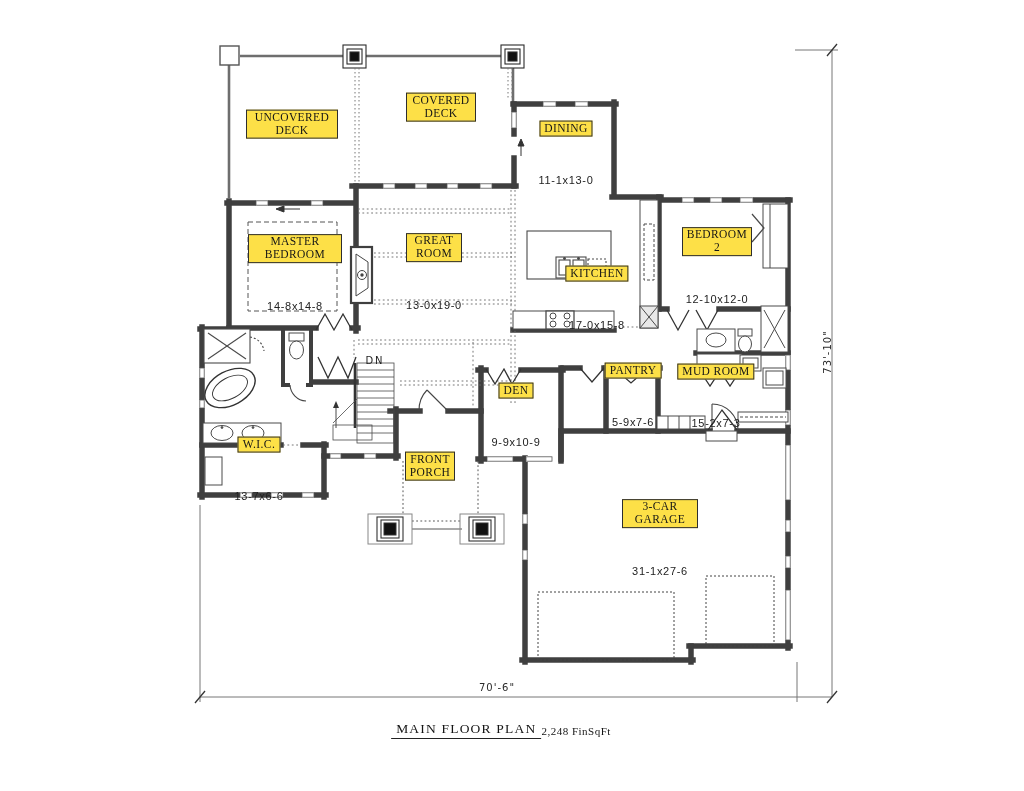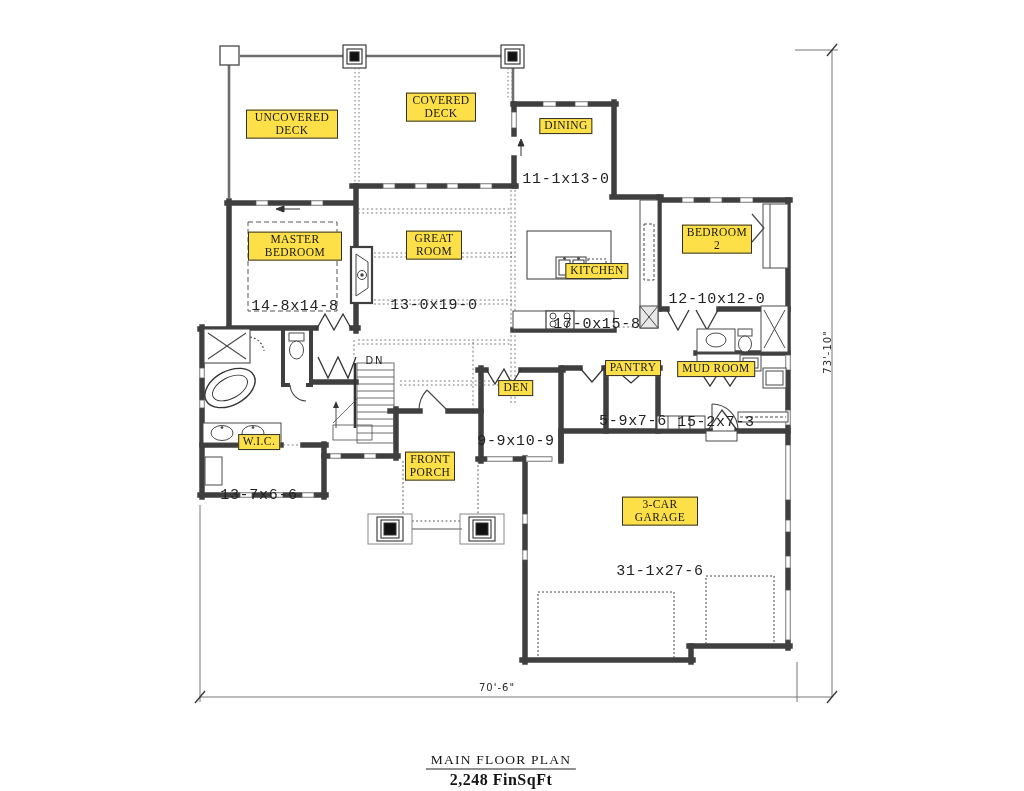--- a/index.html
+++ b/index.html
@@ -4,34 +4,34 @@
 <style>
   html,body{margin:0;padding:0;background:#fff;}
   .page{position:relative;width:1024px;height:791px;background:#fff;overflow:hidden;
         font-family:"Liberation Serif",serif;}
   .plan-svg{position:absolute;left:0;top:0;}
   .rlabel{position:absolute;transform:translate(-50%,-50%);display:flex;flex-direction:column;
           align-items:center;gap:1px;z-index:5;}
   .rname{display:inline-block;border:1.2px solid #2e2e2e;background:#fde047;padding:0px 4px 1px;
          font-family:"Liberation Serif",serif;font-size:11.5px;line-height:1.12;color:#161616;
          text-align:center;letter-spacing:.4px;}
-  .rdims{font-family:Liberation Mono, monospace;font-size:15px;letter-spacing:.7px;color:#222;
+  .rdims{font-family:Liberation Sans, sans-serif;font-size:11px;letter-spacing:.7px;color:#222;
          white-space:nowrap;margin-top:36px;}
   .dn-label{position:absolute;transform:translate(-50%,-50%);font-family:"DejaVu Sans",sans-serif;
          font-size:10px;letter-spacing:2px;color:#222;z-index:5;}
   .dim-text{position:absolute;font-family:"DejaVu Sans",sans-serif;font-size:10px;
          letter-spacing:1px;color:#2b2b2b;z-index:5;white-space:nowrap;}
   .dim-right{left:827px;top:352px;transform:translate(-50%,-50%) rotate(-90deg);}
   .dim-bottom{left:497px;top:687px;transform:translate(-50%,-50%);}
   .title-block{position:absolute;left:501px;top:730px;transform:translate(-50%,-50%);
-         display:flex;flex-direction:column;align-items:center;z-index:5;margin-top:40px;}
+         display:flex;flex-direction:row;align-items:center;z-index:5;}
   .title-main{font-family:"Liberation Serif",serif;font-size:13.5px;letter-spacing:1.2px;
          color:#141414;border-bottom:1.2px solid #222;padding:0 5px 1px;}
-  .title-sub{font-family:"Liberation Serif",serif;font-size:16px;letter-spacing:.5px;
-         color:#141414;margin-top:1px;font-weight:bold;}
+  .title-sub{font-family:"Liberation Serif",serif;font-size:11px;letter-spacing:.5px;
+         color:#141414;margin-top:1px;}
 </style>
 </head>
 <body>
 
 <div class="page">
 
 <svg class="plan-svg" width="1024" height="791" viewBox="0 0 1024 791">
 
   <g stroke="#6e6e6e" stroke-width="2.6" fill="none">
     <line x1="240" y1="56" x2="344" y2="56"></line>

